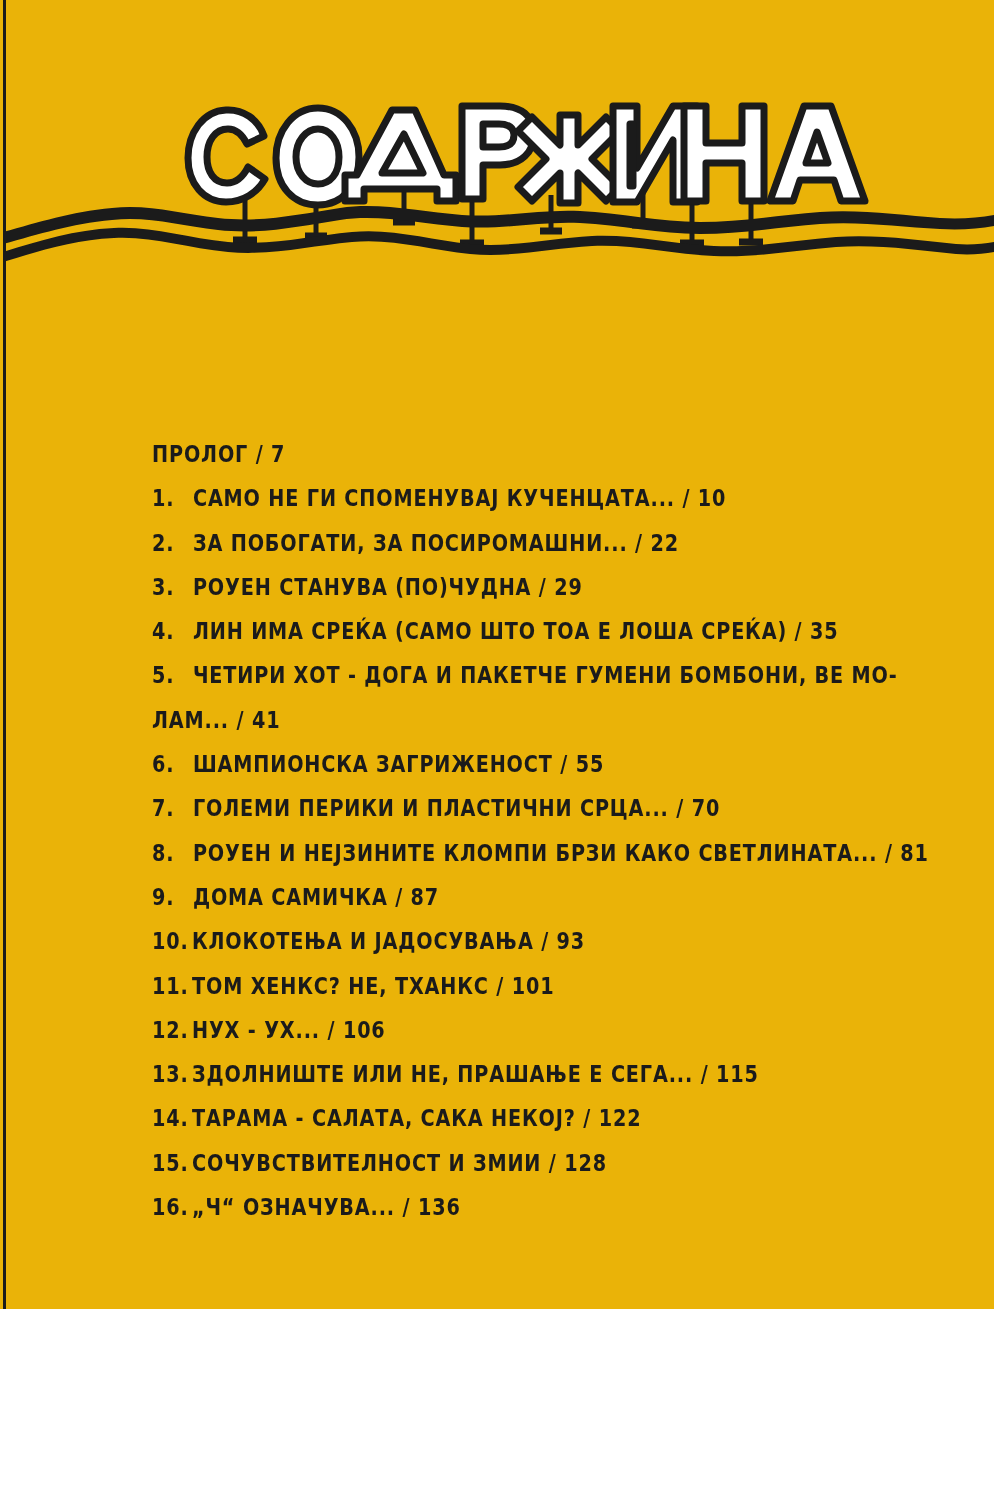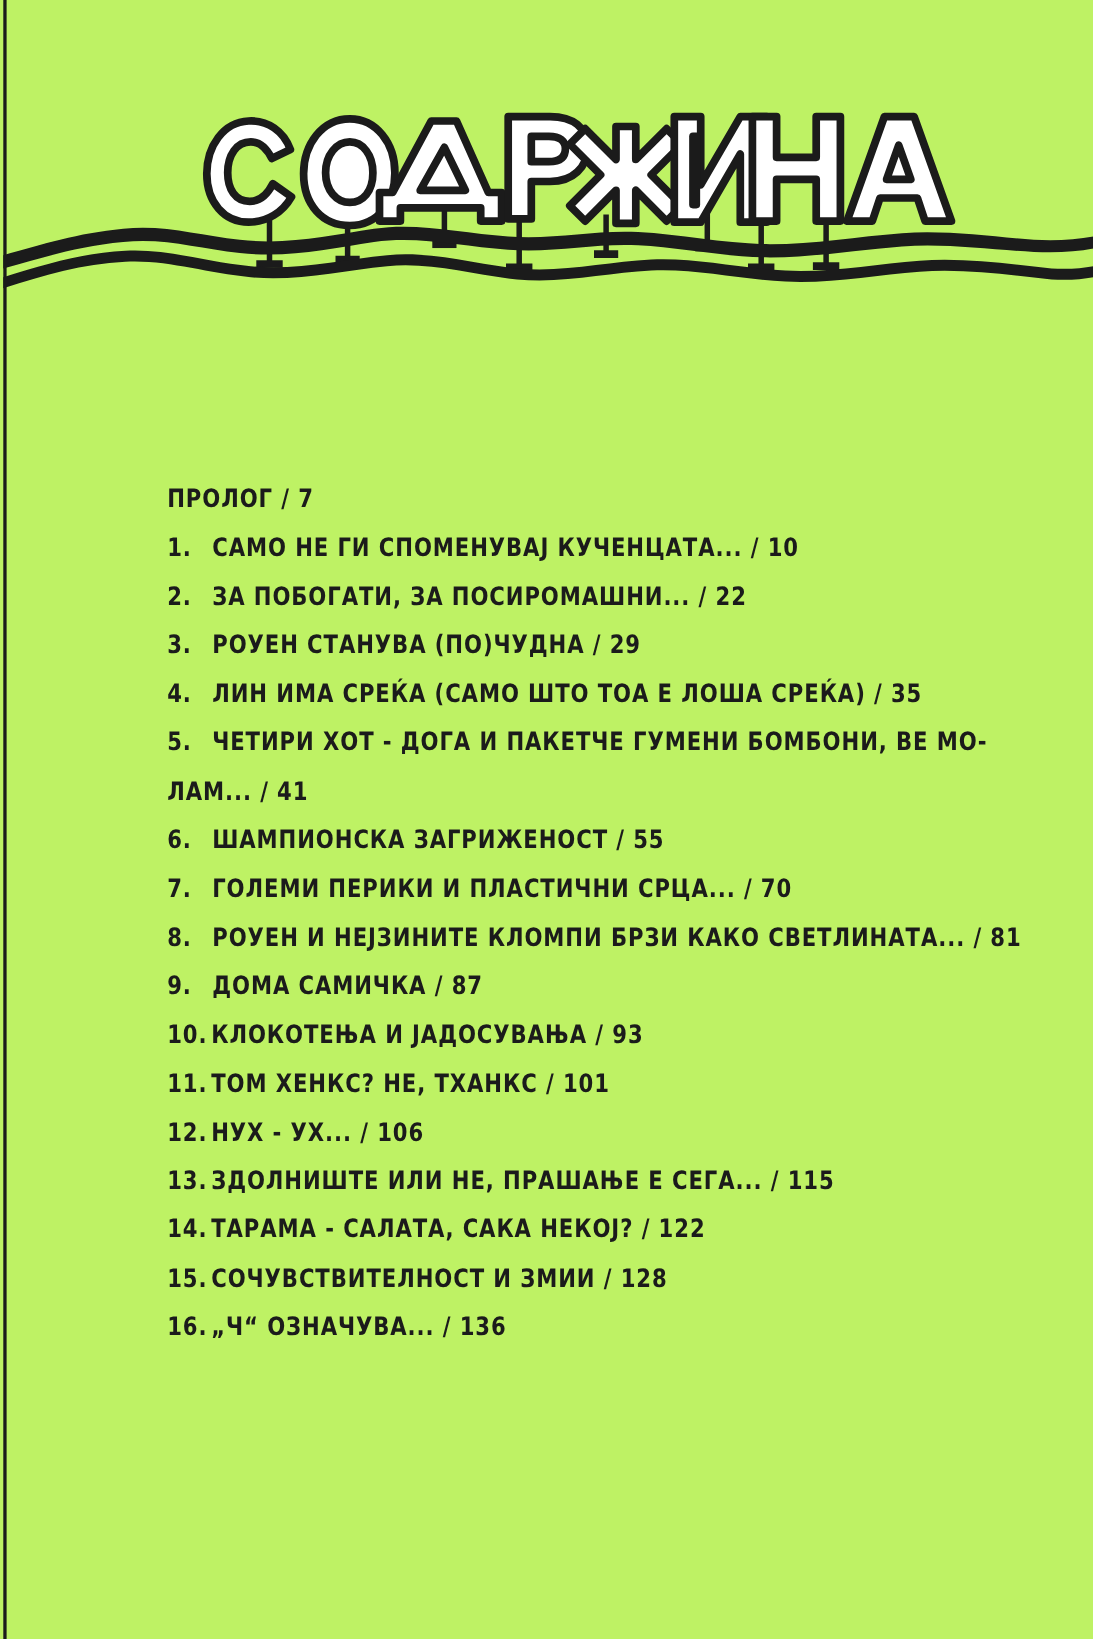--- a/index.html
+++ b/index.html
@@ -7,22 +7,22 @@
     margin: 0;
     padding: 0;
     background: #ffffff;
   }
   body {
     font-family: "DejaVu Sans", sans-serif;
   }
   .page {
     position: relative;
     width: 994px;
-    height: 1490px;
-    background: #bef264;
+    height: 1309px;
+    background: #eab308;
     overflow: hidden;
     box-sizing: border-box;
   }
   
   .page-edge-rule {
     position: absolute;
     left: 3px;
     top: 0;
     width: 3px;
     height: 1490px;

